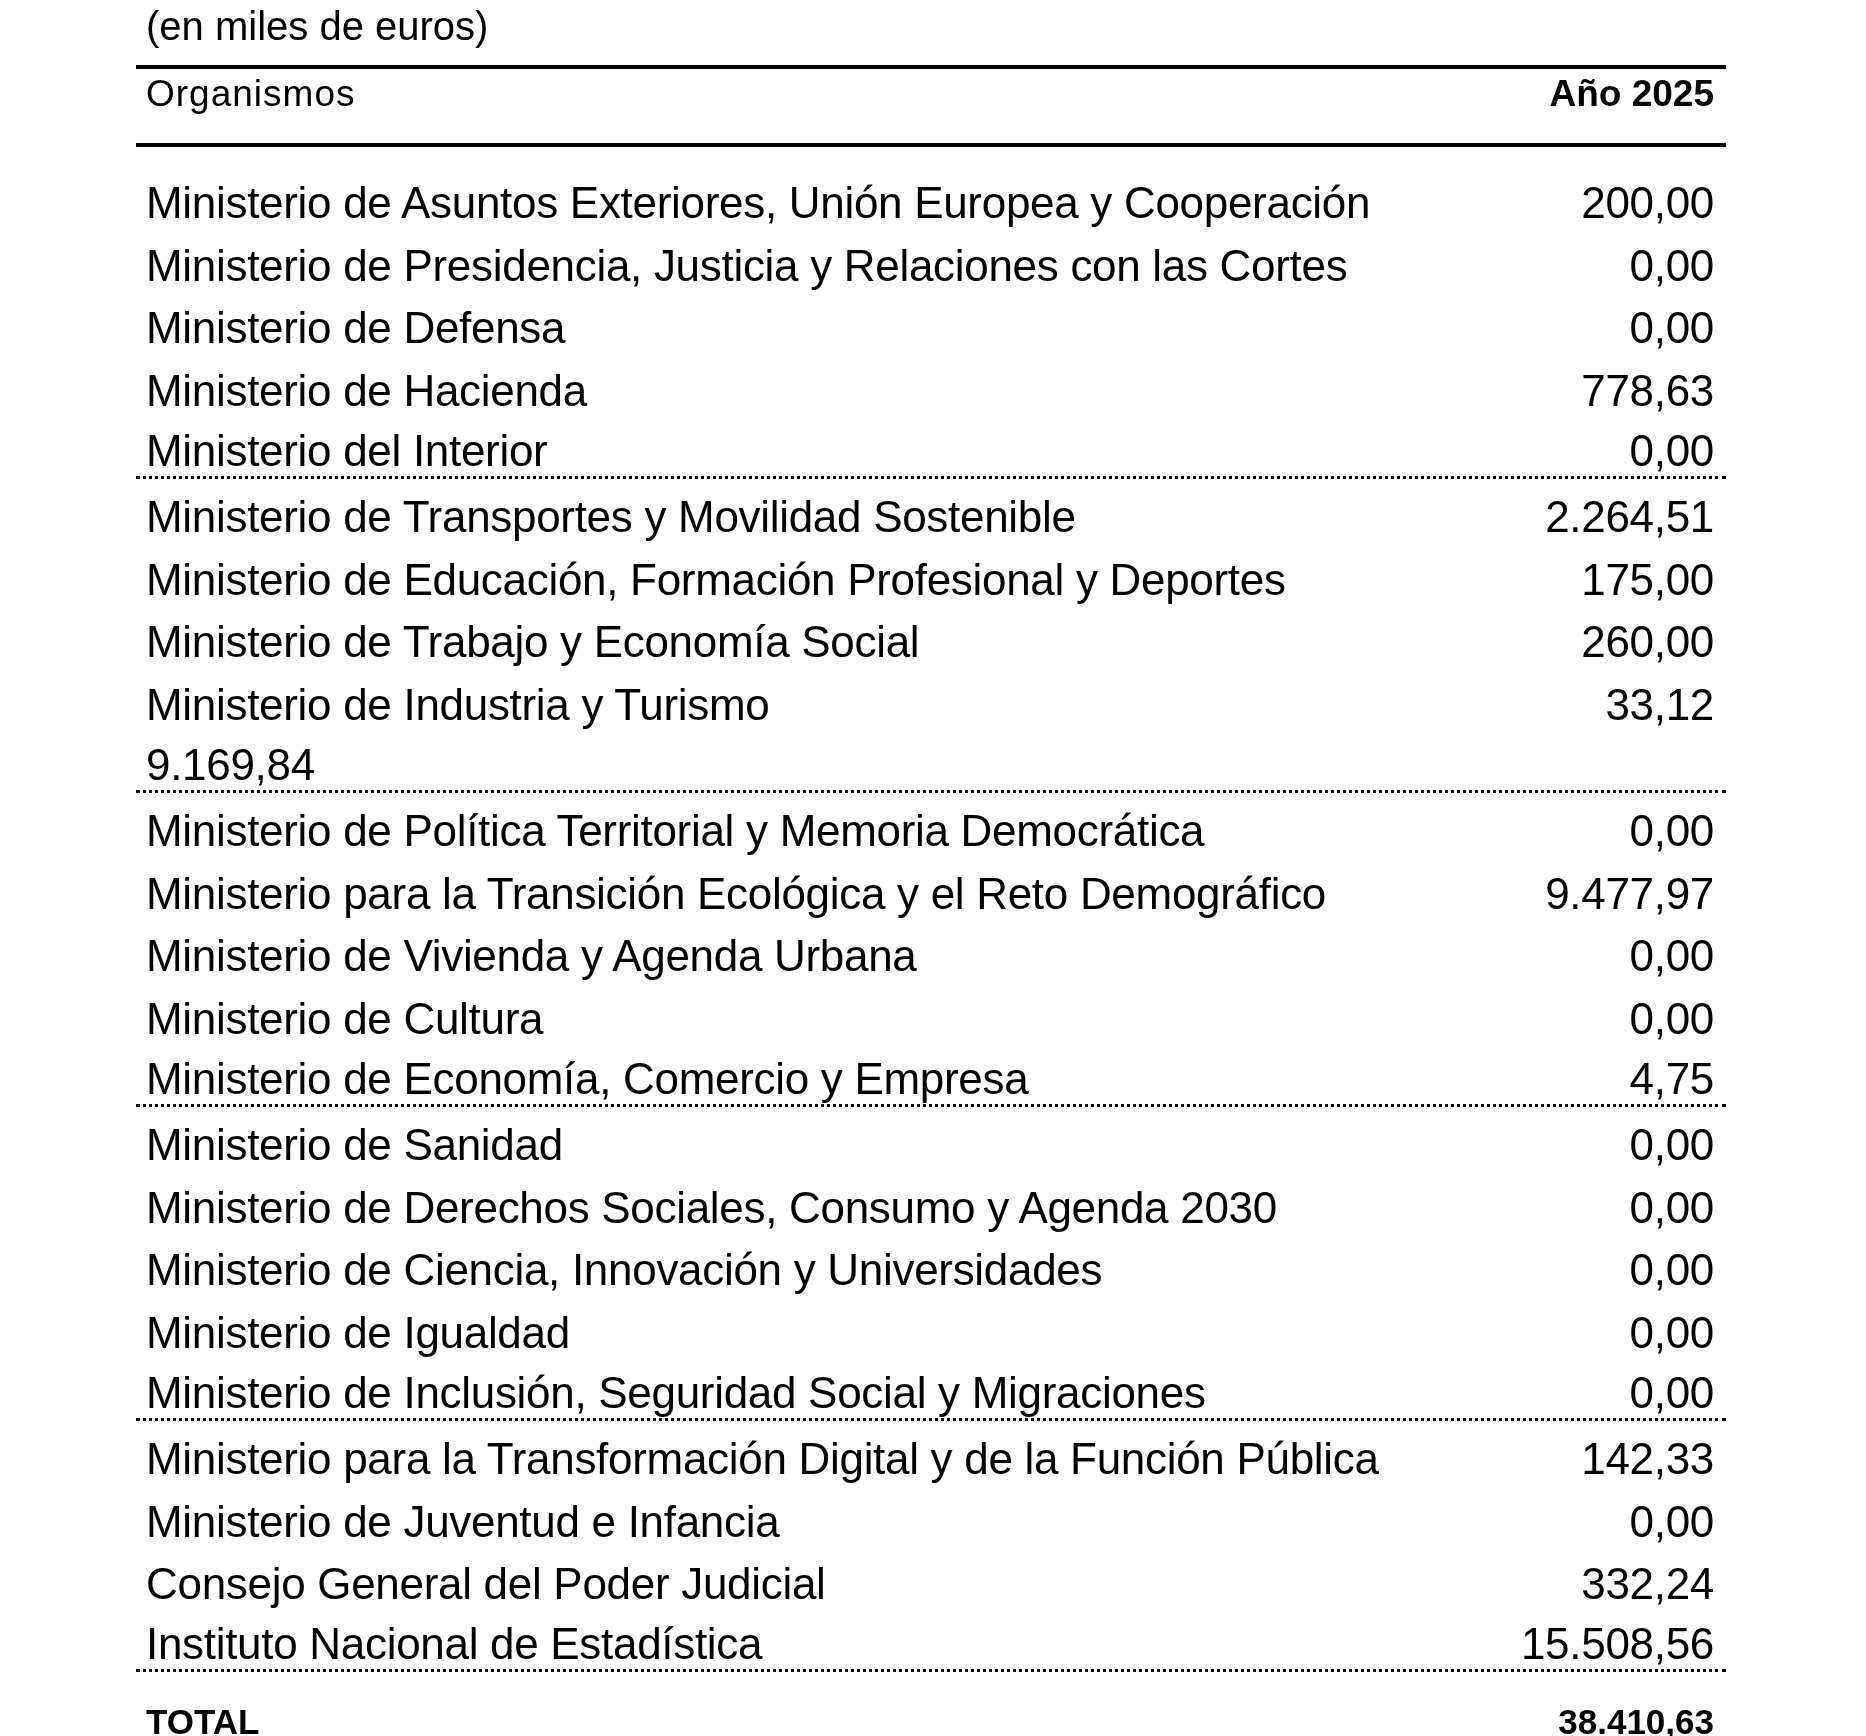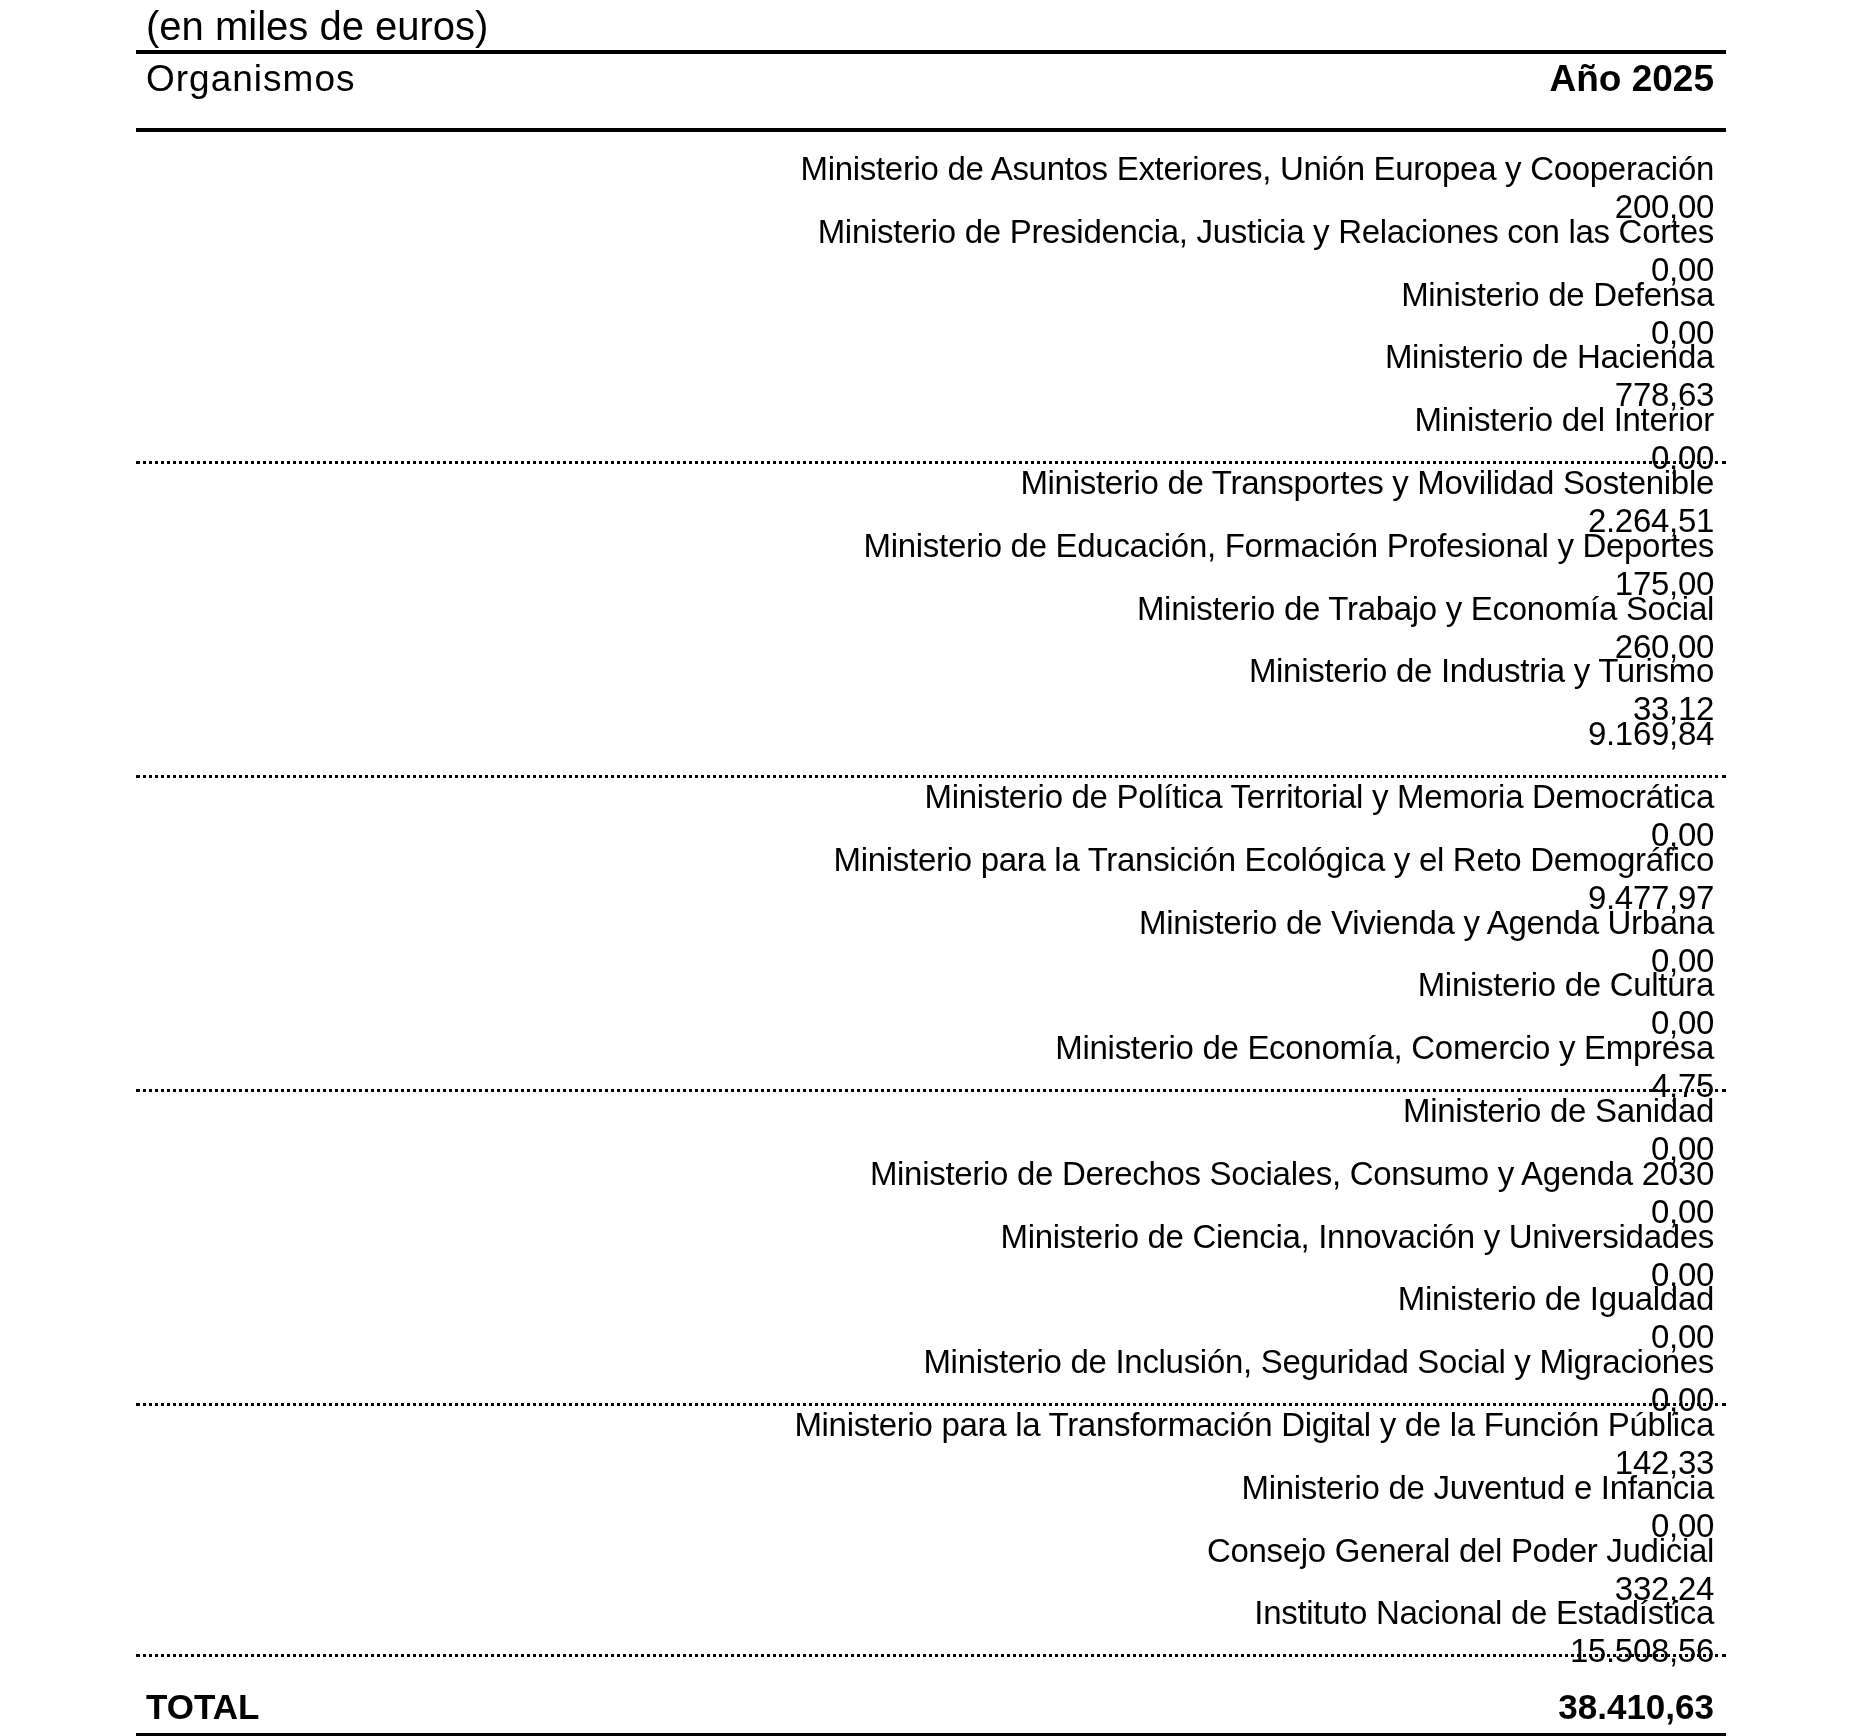--- a/index.html
+++ b/index.html
@@ -1,26 +1,26 @@
 <!DOCTYPE html>
 <html><head>
 <meta charset="utf-8">
 <style>
   html, body { margin: 0; padding: 0; background: #ffffff; }
   body { width: 1866px; height: 1736px; position: relative; overflow: hidden;
          font-family: "Liberation Sans", sans-serif; color: #000; }
   .wrap { position: absolute; left: 136px; top: 0; width: 1590px; }
-  .units { font-size: 40px; line-height: 52px; padding-left: 10px; height: 50px; }
+  .units { font-size: 40px; line-height: 52px; padding-left: 10px; height: 65px; }
   .rule-thick { border-top: 4px solid #000; }
   .head { display: flex; justify-content: space-between; align-items: flex-start;
           height: 74px; font-size: 37px; padding: 4px 12px 0 10px; box-sizing: border-box; letter-spacing: 1px; }
   .head .col2 { font-weight: bold; letter-spacing: 0; }
   .rows { padding-top: 18px; }
   .row { display: flex; justify-content: space-between; align-items: flex-end;
-         height: 62.8px; font-size: 33px; padding: 0 12px 0 10px; box-sizing: border-box; letter-spacing: -0.3px; flex-direction: column; }
+         height: 62.8px; font-size: 44px; padding: 0 12px 0 10px; box-sizing: border-box; letter-spacing: -0.3px; }
   .row.sep { border-bottom: 3px dotted #000; align-items: flex-end; }
   .row .val { text-align: right; }
   .total { display: flex; justify-content: space-between; align-items: flex-end;
            height: 80px; font-size: 35px; font-weight: bold; padding: 0 12px 6px 10px; box-sizing: border-box;
            border-bottom: 4px solid #000; }
 </style>
 </head>
 <body>
 
 <div class="wrap">

